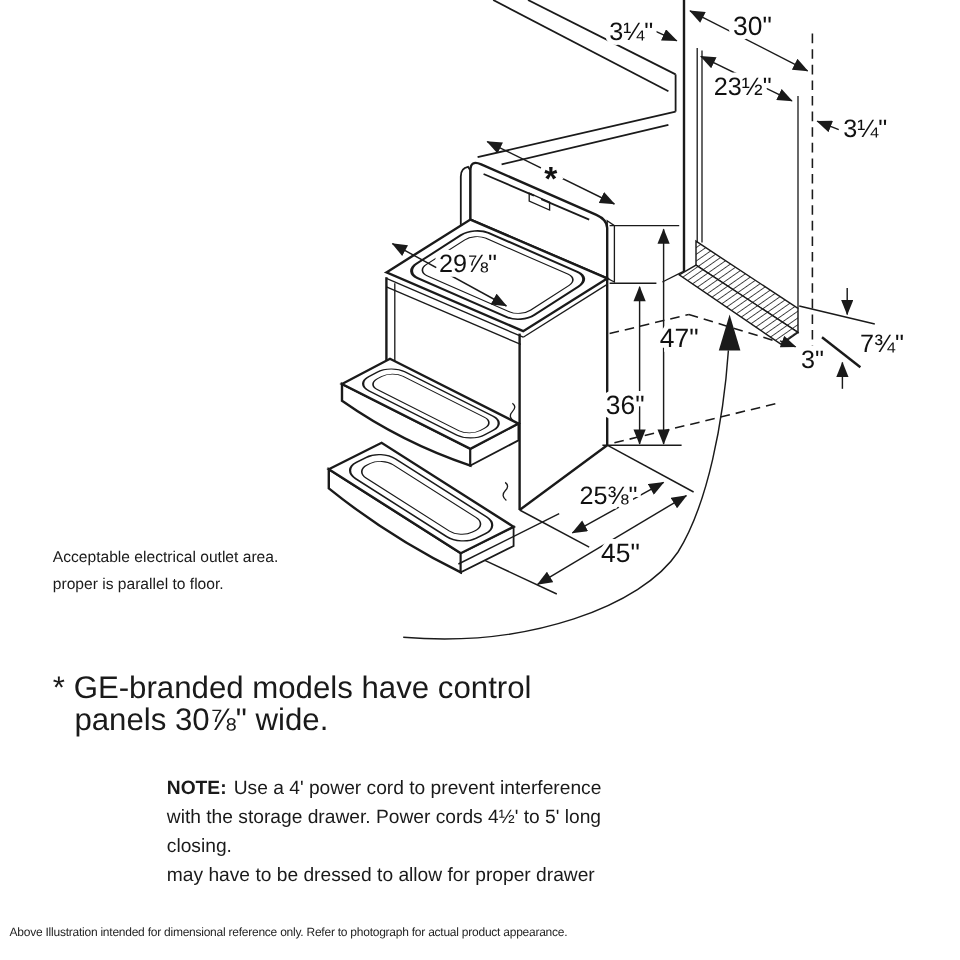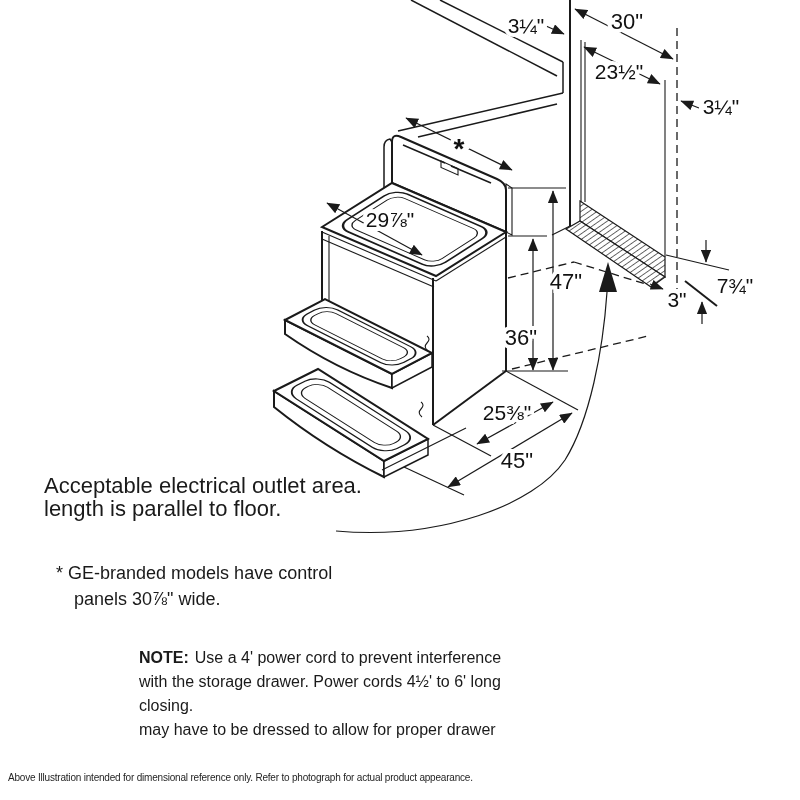--- a/index.html
+++ b/index.html
@@ -11,22 +11,22 @@
   .w1{stroke-width:1.1;}
   .w2{stroke-width:2;}
   .dim{stroke:#1a1a1a;fill:none;stroke-width:1.2;}
   .dash{stroke-dasharray:8 5;stroke-width:1.3;}
   .fillw{fill:#ffffff;}
   .dlab{font-family:"Liberation Sans",sans-serif;font-size:21px;fill:#111;
         stroke:#fff;stroke-width:8px;paint-order:stroke;text-anchor:middle;}
   .dlab.big{font-size:22px;}
   .dlab.star{font-size:28px;font-weight:bold;}
   .txt{position:absolute;white-space:nowrap;}
-  #outlet-note{left:44px;top:474px;font-size:22px;line-height:23px;}
-  #footnote{left:56px;top:560px;font-size:18px;line-height:26px;}
+  #outlet-note{left:44px;top:452px;font-size:13px;line-height:23px;}
+  #footnote{left:44px;top:560px;font-size:26px;line-height:26px;}
   #footnote .fn-line2{padding-left:18px;}
   #note-block{left:139px;top:646px;font-size:16px;line-height:24px;}
   #note-block b{font-weight:bold;margin-right:6px;}
   #footer-line{left:8px;top:772px;font-size:10px;color:#1f1f1f;letter-spacing:-0.2px;}
 </style>
 </head>
 <body>
 
 <div id="stage">
 
@@ -161,35 +161,35 @@
     <text class="dlab big" x="521" y="345">36"</text>
     <text class="dlab" x="507" y="420">25⅜"</text>
     <text class="dlab big" x="517" y="468">45"</text>
     <text class="dlab" x="677" y="307">3"</text>
     <text class="dlab" x="735" y="293">7¾"</text>
   </g>
 </svg>
 
 <div class="txt" id="outlet-note">
   <div>Acceptable electrical outlet area.</div>
-  <div>length is parallel to floor.</div>
+  <div>proper is parallel to floor.</div>
 </div>
 
 <div class="txt" id="footnote">
   <div>
     <span class="fn-marker">*</span>
     <span>GE-branded models have control</span>
   </div>
   <div class="fn-line2">panels 30⅞" wide.</div>
 </div>
 
 <div class="txt" id="note-block">
   <div>
     <b>NOTE:</b><span>Use a 4' power cord to prevent interference</span>
   </div>
-  <div>with the storage drawer. Power cords 4½' to 6' long</div>
+  <div>with the storage drawer. Power cords 4½' to 5' long</div>
   <div>closing.</div>
   <div>may have to be dressed to allow for proper drawer</div>
 </div>
 
 <div class="txt" id="footer-line">Above Illustration intended for dimensional reference only. Refer to photograph for actual product appearance.</div>
 
 </div>
 
 </body></html>

